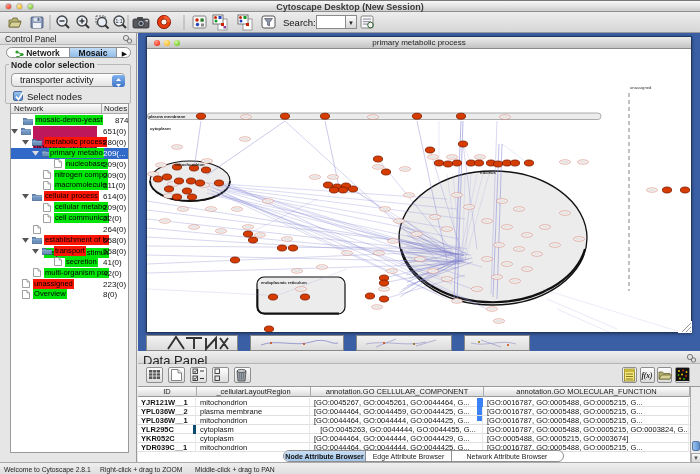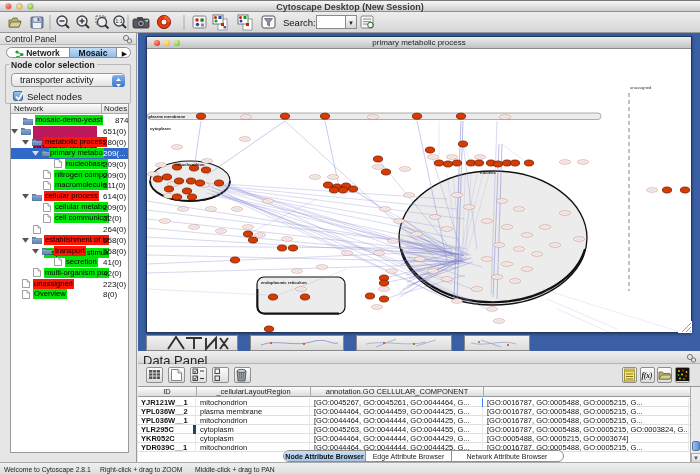--- a/index.html
+++ b/index.html
@@ -868,43 +868,44 @@
           <circle cx="4" cy="10.5" r="0.9" fill="#e8c000"></circle>
           <circle cx="8" cy="11" r="1" fill="#44aa00"></circle>
         </g>
 </svg>
 </div>
 <div class="abs" style="left:0;top:35px;width:562px;height:76px;background:#fff;border-top:1px solid #999;">
 <div class="abs" style="left:0;top:0;width:552px;height:10px;background:linear-gradient(#fdfdfd,#dcdcdc);border-bottom:1px solid #999;">
 <div class="abs" style="left:0px;top:0;width:59px;height:10px;border-right:1px solid #aaa;font-size:7.5px;text-align:center;line-height:10px;color:#222;overflow:hidden;white-space:nowrap;">ID</div>
 <div class="abs" style="left:59px;top:0;width:114px;height:10px;border-right:1px solid #aaa;font-size:7.5px;text-align:center;line-height:10px;color:#222;overflow:hidden;white-space:nowrap;">_cellularLayoutRegion</div>
 <div class="abs" style="left:173px;top:0;width:173px;height:10px;border-right:1px solid #aaa;font-size:7.5px;text-align:center;line-height:10px;color:#222;overflow:hidden;white-space:nowrap;">annotation.GO CELLULAR_COMPONENT</div>
+<div class="abs" style="left:346px;top:0;width:206px;height:10px;border-right:1px solid #aaa;font-size:7.5px;text-align:center;line-height:10px;color:#222;overflow:hidden;white-space:nowrap;">annotation.GO MOLECULAR_FUNCTION</div>
 </div>
 <div class="abs" style="left:0;top:11px;width:552px;height:9px;border-bottom:1px solid #e0e0e0;">
 <div class="abs" style="left:3px;top:0;width:55px;height:9px;font-size:7.5px;font-weight:bold;line-height:9px;color:#111;overflow:hidden;white-space:nowrap;border-right:1px solid #e8e8e8;">YJR121W__1</div>
 <div class="abs" style="left:62px;top:0;width:110px;height:9px;font-size:7.5px;font-weight:normal;line-height:9px;color:#111;overflow:hidden;white-space:nowrap;border-right:1px solid #e8e8e8;">mitochondrion</div>
-<div class="abs" style="left:176px;top:0;width:169px;height:23px;font-size:7.5px;font-weight:normal;line-height:9px;color:#111;overflow:hidden;white-space:nowrap;border-right:1px solid #3b82f6;">[GO:0045267, GO:0045261, GO:0044464, G...</div>
+<div class="abs" style="left:176px;top:0;width:169px;height:23px;font-size:7.5px;font-weight:normal;line-height:9px;color:#111;overflow:hidden;white-space:nowrap;border-right:6px solid #3b82f6;">[GO:0045267, GO:0045261, GO:0044464, G...</div>
 <div class="abs" style="left:349px;top:0;width:202px;height:9px;font-size:7.5px;font-weight:normal;line-height:9px;color:#111;overflow:hidden;white-space:nowrap;border-right:1px solid #e8e8e8;">[GO:0016787, GO:0005488, GO:0005215, G...</div>
 </div>
 <div class="abs" style="left:0;top:20px;width:552px;height:9px;border-bottom:1px solid #e0e0e0;">
 <div class="abs" style="left:3px;top:0;width:55px;height:9px;font-size:7.5px;font-weight:bold;line-height:9px;color:#111;overflow:hidden;white-space:nowrap;border-right:1px solid #e8e8e8;">YPL036W__2</div>
 <div class="abs" style="left:62px;top:0;width:110px;height:9px;font-size:7.5px;font-weight:normal;line-height:9px;color:#111;overflow:hidden;white-space:nowrap;border-right:1px solid #e8e8e8;">plasma membrane</div>
 <div class="abs" style="left:176px;top:0;width:169px;height:9px;font-size:7.5px;font-weight:normal;line-height:9px;color:#111;overflow:hidden;white-space:nowrap;border-right:1px solid #e8e8e8;">[GO:0044464, GO:0044459, GO:0044425, G...</div>
 <div class="abs" style="left:349px;top:0;width:202px;height:9px;font-size:7.5px;font-weight:normal;line-height:9px;color:#111;overflow:hidden;white-space:nowrap;border-right:1px solid #e8e8e8;">[GO:0016787, GO:0005488, GO:0005215, G...</div>
 </div>
 <div class="abs" style="left:0;top:29px;width:552px;height:9px;border-bottom:1px solid #e0e0e0;">
 <div class="abs" style="left:3px;top:0;width:55px;height:9px;font-size:7.5px;font-weight:bold;line-height:9px;color:#111;overflow:hidden;white-space:nowrap;border-right:1px solid #e8e8e8;">YPL036W__1</div>
 <div class="abs" style="left:62px;top:0;width:110px;height:9px;font-size:7.5px;font-weight:normal;line-height:9px;color:#111;overflow:hidden;white-space:nowrap;border-right:1px solid #e8e8e8;">mitochondrion</div>
 <div class="abs" style="left:176px;top:0;width:169px;height:9px;font-size:7.5px;font-weight:normal;line-height:9px;color:#111;overflow:hidden;white-space:nowrap;border-right:1px solid #e8e8e8;">[GO:0044464, GO:0044444, GO:0044425, G...</div>
 <div class="abs" style="left:349px;top:0;width:202px;height:9px;font-size:7.5px;font-weight:normal;line-height:9px;color:#111;overflow:hidden;white-space:nowrap;border-right:1px solid #e8e8e8;">[GO:0016787, GO:0005488, GO:0005215, G...</div>
 </div>
 <div class="abs" style="left:0;top:38px;width:552px;height:9px;border-bottom:1px solid #e0e0e0;">
 <div class="abs" style="left:3px;top:0;width:55px;height:9px;font-size:7.5px;font-weight:bold;line-height:9px;color:#111;overflow:hidden;white-space:nowrap;border-right:3px solid #0c4a6e;">YLR295C</div>
 <div class="abs" style="left:62px;top:0;width:110px;height:9px;font-size:7.5px;font-weight:normal;line-height:9px;color:#111;overflow:hidden;white-space:nowrap;border-right:1px solid #e8e8e8;">cytoplasm</div>
-<div class="abs" style="left:176px;top:0;width:169px;height:9px;font-size:7.5px;font-weight:normal;line-height:9px;color:#111;overflow:hidden;white-space:nowrap;border-right:1px solid #e8e8e8;">[GO:0045263, GO:0044444, GO:0044455, G...</div>
+<div class="abs" style="left:176px;top:0;width:169px;height:9px;font-size:7.5px;font-weight:normal;line-height:9px;color:#111;overflow:hidden;white-space:nowrap;border-right:1px solid #e8e8e8;text-align:center;">[GO:0045263, GO:0044444, GO:0044455, G...</div>
 <div class="abs" style="left:349px;top:0;width:202px;height:9px;font-size:7.5px;font-weight:normal;line-height:9px;color:#111;overflow:hidden;white-space:nowrap;border-right:1px solid #e8e8e8;">[GO:0016787, GO:0005488, GO:0005215, GO:0003824, G...</div>
 </div>
 <div class="abs" style="left:0;top:47px;width:552px;height:9px;border-bottom:1px solid #e0e0e0;">
 <div class="abs" style="left:3px;top:0;width:55px;height:9px;font-size:7.5px;font-weight:bold;line-height:9px;color:#111;overflow:hidden;white-space:nowrap;border-right:1px solid #e8e8e8;">YKR052C</div>
 <div class="abs" style="left:62px;top:0;width:110px;height:9px;font-size:7.5px;font-weight:normal;line-height:9px;color:#111;overflow:hidden;white-space:nowrap;border-right:1px solid #e8e8e8;">cytoplasm</div>
 <div class="abs" style="left:176px;top:0;width:169px;height:9px;font-size:7.5px;font-weight:normal;line-height:9px;color:#111;overflow:hidden;white-space:nowrap;border-right:1px solid #e8e8e8;">[GO:0044464, GO:0044444, GO:0044429, G...</div>
 <div class="abs" style="left:349px;top:0;width:202px;height:9px;font-size:7.5px;font-weight:normal;line-height:9px;color:#111;overflow:hidden;white-space:nowrap;border-right:1px solid #e8e8e8;">[GO:0005488, GO:0005215, GO:0003674]</div>
 </div>
 <div class="abs" style="left:0;top:56px;width:552px;height:9px;border-bottom:1px solid #e0e0e0;">
 <div class="abs" style="left:3px;top:0;width:55px;height:9px;font-size:7.5px;font-weight:bold;line-height:9px;color:#111;overflow:hidden;white-space:nowrap;border-right:1px solid #e8e8e8;">YDR039C__1</div>

